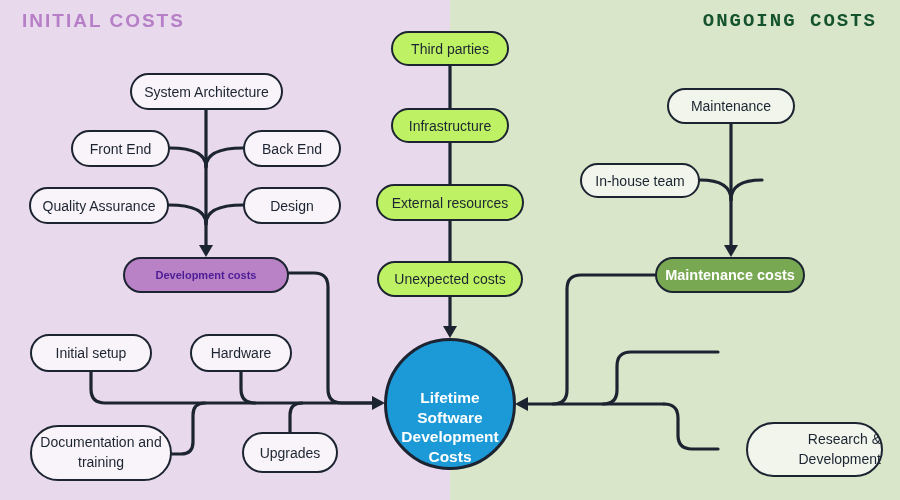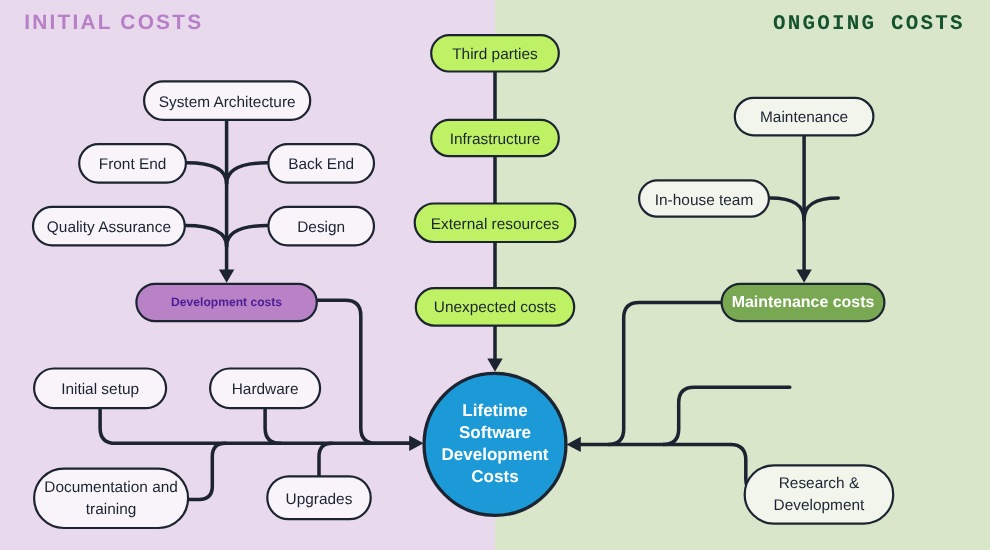--- a/index.html
+++ b/index.html
@@ -48,27 +48,27 @@
   #n-third       { left:391px; top:31px;  width:118px; height:35px; }
   #n-infra       { left:391px; top:108px; width:118px; height:35px;text-align:right; }
   #n-external    { left:376px; top:184px; width:148px; height:37px; }
   #n-unexpected  { left:377px; top:261px; width:146px; height:36px; }
   
   #n-maint       { left:667px; top:88px;  width:128px; height:36px; }
   #n-inhouse     { left:580px; top:163px; width:120px; height:35px; }
   #n-support     { left:762px; top:163px; width:94px;  height:35px; }
   #n-opcosts     { left:655px; top:257px; width:150px; height:36px; }
   #n-upgrades    { left:718px; top:333px; width:104px; height:38px; }
-  #n-rnd         { left:676px; top:422px; width:137px; height:55px; }
+  #n-rnd         { left:746px; top:422px; width:137px; height:55px;text-align:right; }
 
   .hub {
     position:absolute; left:384px; top:338px; width:132px; height:132px;
     box-sizing:border-box; border-radius:50%;
     background:#1b9ad7; border:3px solid #1c2431;
-    display:flex; align-items:center; justify-content:center;
+    display:flex; align-items:flex-end; justify-content:center;
     color:#ffffff; font-weight:bold; font-size:15.5px; line-height:1.28;
     text-align:center;
   }
   .hub span { display:block; width:106px; }
 </style>
 </head>
 <body>
 
 <div class="stage">
   <div class="bg-half bg-left"></div>

